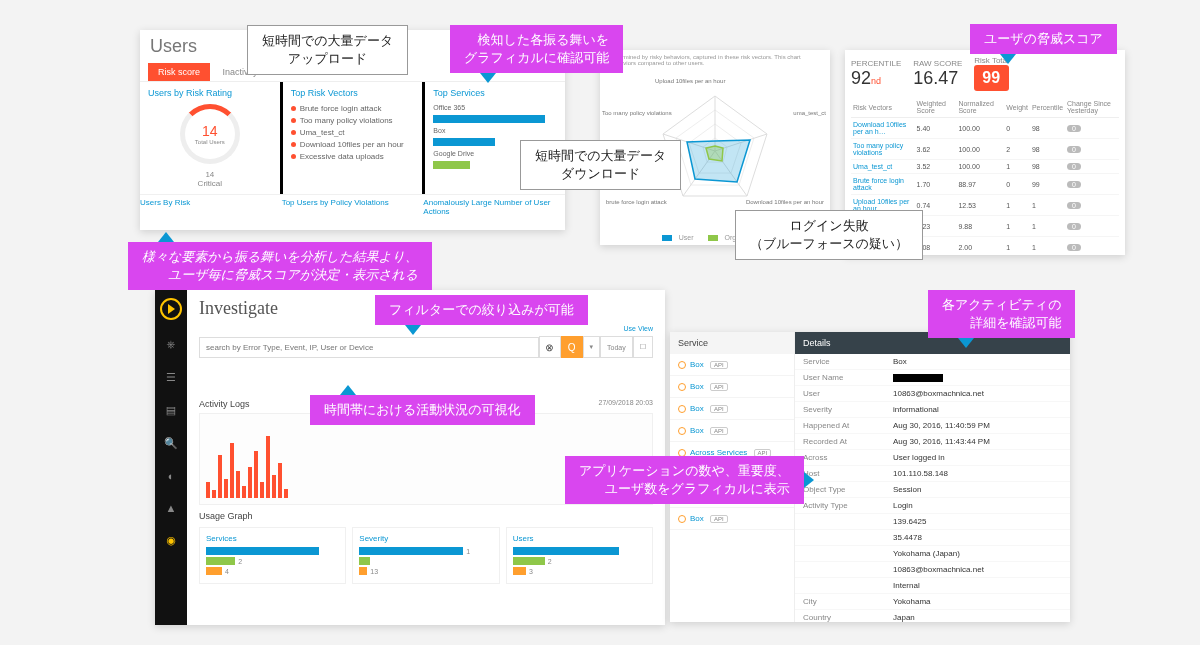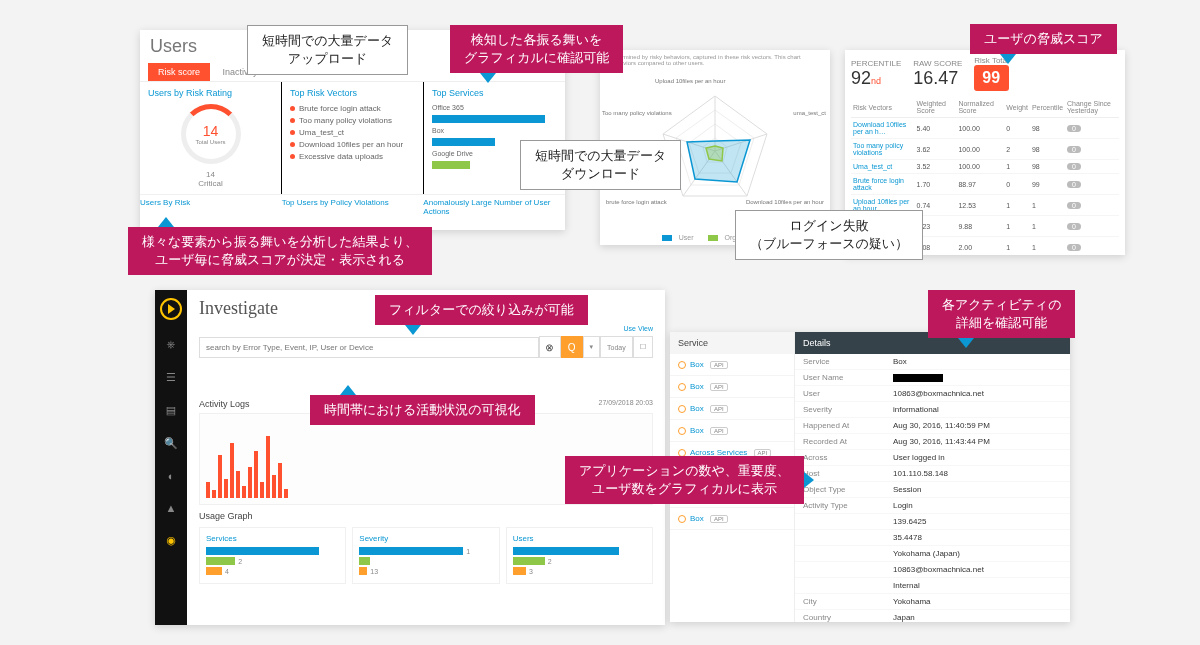--- a/index.html
+++ b/index.html
@@ -26,21 +26,21 @@
     position: absolute;
     padding: 6px 14px;
     font-size: 13px;
     font-weight: 500;
     line-height: 1.4;
     text-align: center;
     white-space: nowrap;
     z-index: 20;
   }
   .callout.white { background:#fff; border:1px solid #999; color:#222; }
-  .callout.blue  { background:#be185d; color:#fff; }
+  .callout.blue  { background:#d946ef; color:#fff;text-align:right; }
   .callout.blue::after{
     content:"";
     position:absolute;
     width:0;height:0;
     border-left:8px solid transparent;
     border-right:8px solid transparent;
     border-top:10px solid #0b97d3;
     left:30px; bottom:-10px;
   }
   .callout.blue.tail-up::after{
@@ -57,21 +57,21 @@
     transform:translateY(-50%);
   }
 
   
   #users-panel { left:140px; top:30px; width:425px; height:200px; }
   #users-panel .hdr { padding:6px 10px; font-size:18px; font-weight:300; color:#777; }
   #users-panel .tabs { padding:0 8px; border-bottom:1px solid #eee; font-size:9px; color:#888;}
   #users-panel .tabs span{display:inline-block;padding:4px 10px;}
   #users-panel .tabs span.active{background:#ff5030;color:#fff;}
   #users-panel .body{display:flex;}
-  .users-col{flex:1;padding:6px 8px;border-left:1px solid #000000;}
+  .users-col{flex:1;padding:6px 8px;border-left:3px solid #000000;}
   .users-col:first-child{border-left:none;}
   .col-title{color:#0b97d3;font-size:9px;margin-bottom:6px;}
   .risk-ring{width:60px;height:60px;border:5px solid #eee;border-top-color:#ff5030;border-radius:50%;margin:6px auto;display:flex;flex-direction:column;align-items:center;justify-content:center;}
   .risk-ring .num{font-size:14px;color:#ff5030;}
   .risk-ring .lbl{font-size:6px;color:#888;}
   .risk-legend{text-align:center;font-size:8px;color:#888;margin-top:4px;}
   .vector-row{display:flex;align-items:center;font-size:8px;color:#666;margin:3px 0;gap:4px;}
   .vector-row .dot{width:5px;height:5px;border-radius:50%;background:#ff5030;}
   .service-bar{height:8px;margin:4px 0;display:flex;align-items:center;}
   .service-bar .bar{background:#0b97d3;height:100%;}
@@ -140,21 +140,21 @@
   .redact{display:inline-block;width:50px;height:8px;background:#000;vertical-align:middle;}
 
 </style>
 </head>
 <body>
 
 <div class="callout white" style="left:247px;top:25px;">短時間での大量データ<br>アップロード</div>
 <div class="callout blue" style="left:450px;top:25px;">検知した各振る舞いを<br>グラフィカルに確認可能</div>
 <div class="callout blue" style="left:970px;top:24px;">ユーザの脅威スコア</div>
 <div class="callout white" style="left:520px;top:140px;">短時間での大量データ<br>ダウンロード</div>
-<div class="callout blue tail-up" style="left:128px;top:227px;">様々な要素から振る舞いを分析した結果より、<br>ユーザ毎に脅威スコアが決定・表示される</div>
+<div class="callout blue tail-up" style="left:128px;top:242px;font-style:italic;">様々な要素から振る舞いを分析した結果より、<br>ユーザ毎に脅威スコアが決定・表示される</div>
 <div class="callout white" style="left:735px;top:210px;">ログイン失敗<br>（ブルーフォースの疑い）</div>
 <div class="callout blue" style="left:375px;top:295px;">フィルターでの絞り込みが可能</div>
 <div class="callout blue" style="left:928px;top:290px;">各アクティビティの<br>詳細を確認可能</div>
 <div class="callout blue tail-up" style="left:310px;top:395px;">時間帯における活動状況の可視化</div>
 <div class="callout blue tail-right" style="left:565px;top:456px;">アプリケーションの数や、重要度、<br>ユーザ数をグラフィカルに表示</div>
 
 <div id="users-panel" class="panel">
   <div class="hdr">Users</div>
   <div class="tabs">
     <span class="active">Risk score</span>

